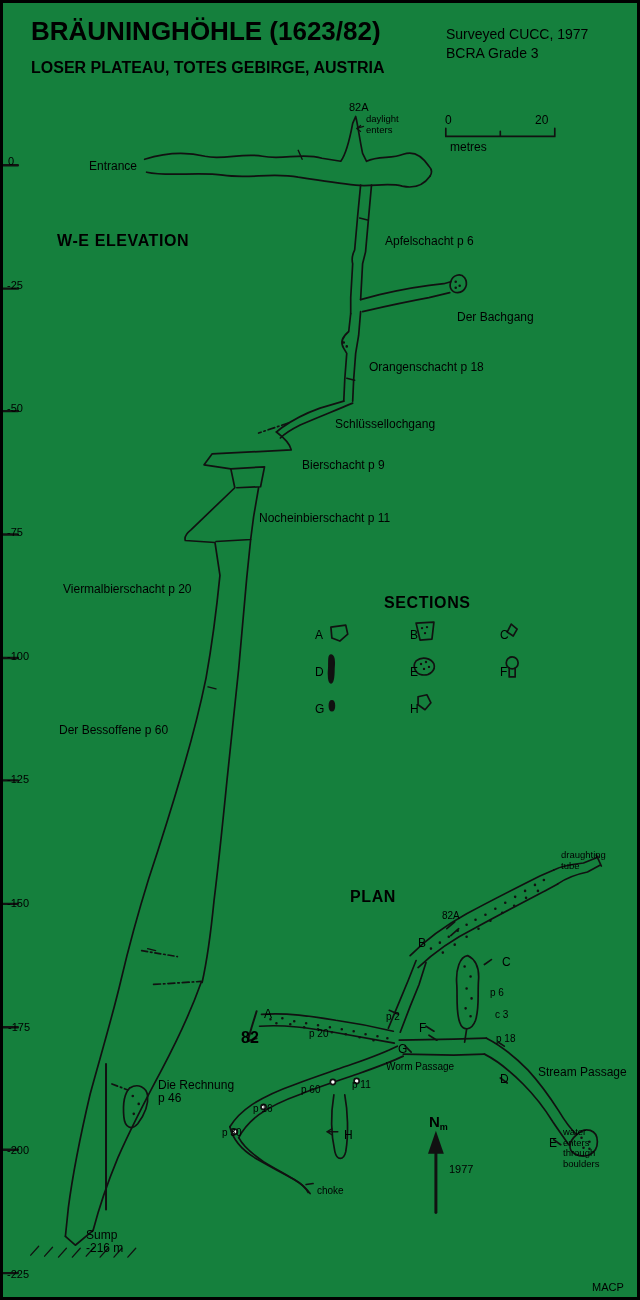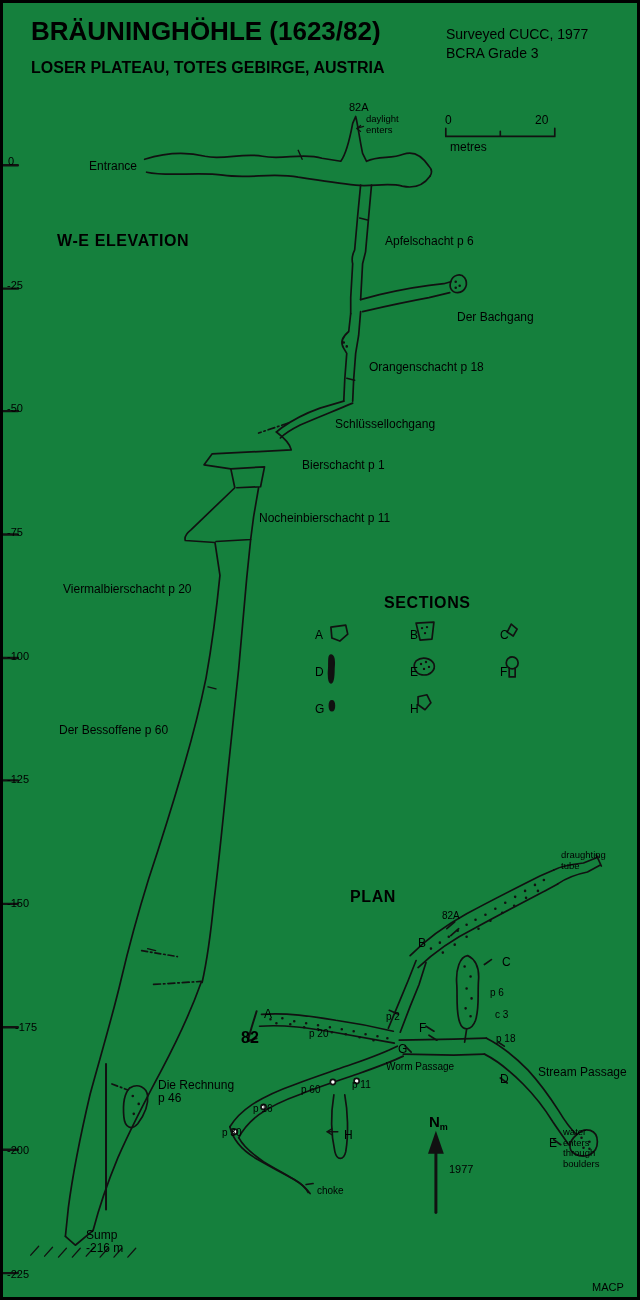--- a/index.html
+++ b/index.html
@@ -132,34 +132,34 @@
   <div class="lbl t12" style="left:532px;top:111px">20</div>
   <div class="lbl t12 ctr" style="left:447px;top:138px;width:110px">metres</div>
 
   <div class="lbl t11" style="left:5px;top:152px">0</div>
   <div class="lbl t11" style="left:4px;top:276px">-25</div>
   <div class="lbl t11" style="left:4px;top:399px">-50</div>
   <div class="lbl t11" style="left:4px;top:523px">-75</div>
   <div class="lbl t11" style="left:4px;top:647px">-100</div>
   <div class="lbl t11" style="left:4px;top:770px">-125</div>
   <div class="lbl t11" style="left:4px;top:894px">-150</div>
-  <div class="lbl t11" style="left:12px;top:1018px">-175</div>
+  <div class="lbl t11" style="left:5px;top:1018px">-175</div>
   <div class="lbl t11" style="left:4px;top:1141px">-200</div>
   <div class="lbl t11" style="left:4px;top:1265px">-225</div>
 
   <div class="lbl t12" style="left:86px;top:157px">Entrance</div>
   <div class="lbl b t13 sp" style="left:54px;top:229px">W-E ELEVATION</div>
   <div class="lbl t11" style="left:346px;top:98px">82A</div>
   <div class="lbl t9 pre ctr" style="left:363px;top:111px;width:48px">daylight
 enters</div>
   <div class="lbl t12" style="left:382px;top:232px">Apfelschacht p 6</div>
   <div class="lbl t12" style="left:454px;top:308px">Der Bachgang</div>
   <div class="lbl t12" style="left:366px;top:358px">Orangenschacht p 18</div>
   <div class="lbl t12" style="left:332px;top:415px">Schlüssellochgang</div>
-  <div class="lbl t12" style="left:299px;top:456px">Bierschacht p 1</div>
+  <div class="lbl t12" style="left:299px;top:456px">Bierschacht p 9</div>
   <div class="lbl t12" style="left:256px;top:509px">Nocheinbierschacht p 11</div>
   <div class="lbl t12" style="left:60px;top:580px">Viermalbierschacht p 20</div>
   <div class="lbl t12" style="left:56px;top:721px">Der Bessoffene p 60</div>
   <div class="lbl t12 pre" style="left:155px;top:1076px">Die Rechnung
 p 46</div>
   <div class="lbl t12 pre" style="left:83px;top:1226px">Sump
 -216 m</div>
 
   <div class="lbl b t13 sp" style="left:381px;top:591px">SECTIONS</div>
   <div class="lbl t12" style="left:312px;top:626px">A</div>

